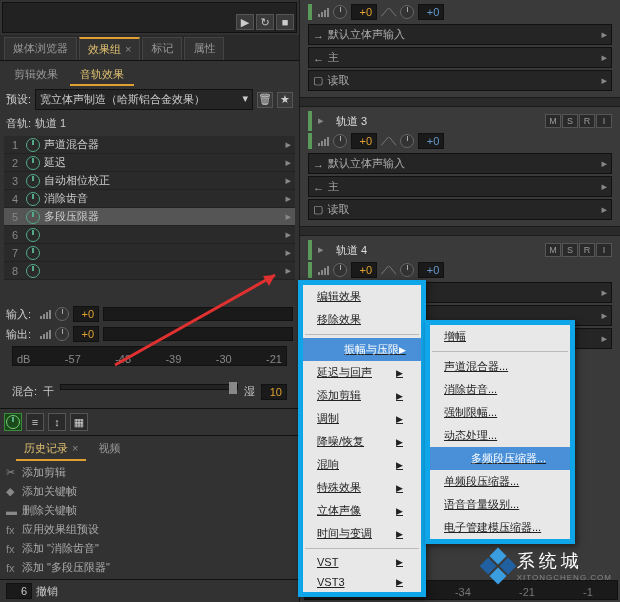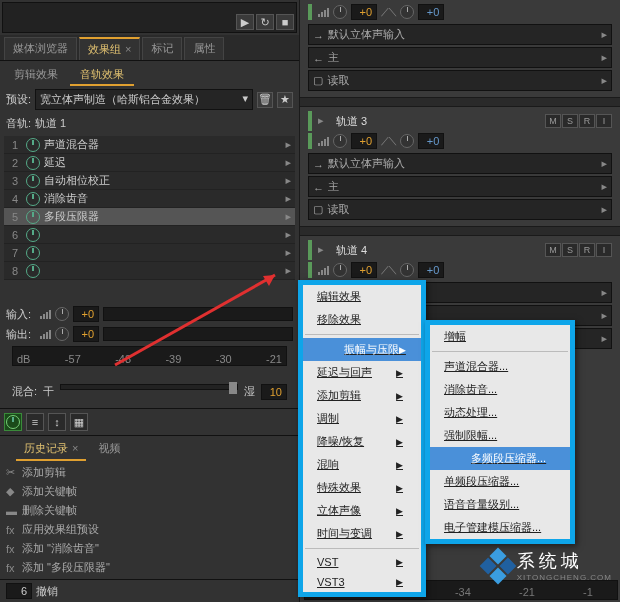--- a/index.html
+++ b/index.html
@@ -439,24 +439,24 @@
       <span>增幅</span>
     </div>
   <div class="menu-sep"></div>
   <div class="menu-item">
       <span>声道混合器...</span>
     </div>
   <div class="menu-item">
       <span>消除齿音...</span>
     </div>
   <div class="menu-item">
+      <span>强制限幅...</span>
+    </div>
+  <div class="menu-item">
       <span>动态处理...</span>
-    </div>
-  <div class="menu-item">
-      <span>强制限幅...</span>
     </div>
   <div class="menu-item hov">
       <span>多频段压缩器...</span>
     </div>
   <div class="menu-item">
       <span>单频段压缩器...</span>
     </div>
   <div class="menu-item">
       <span>语音音量级别...</span>
     </div>

